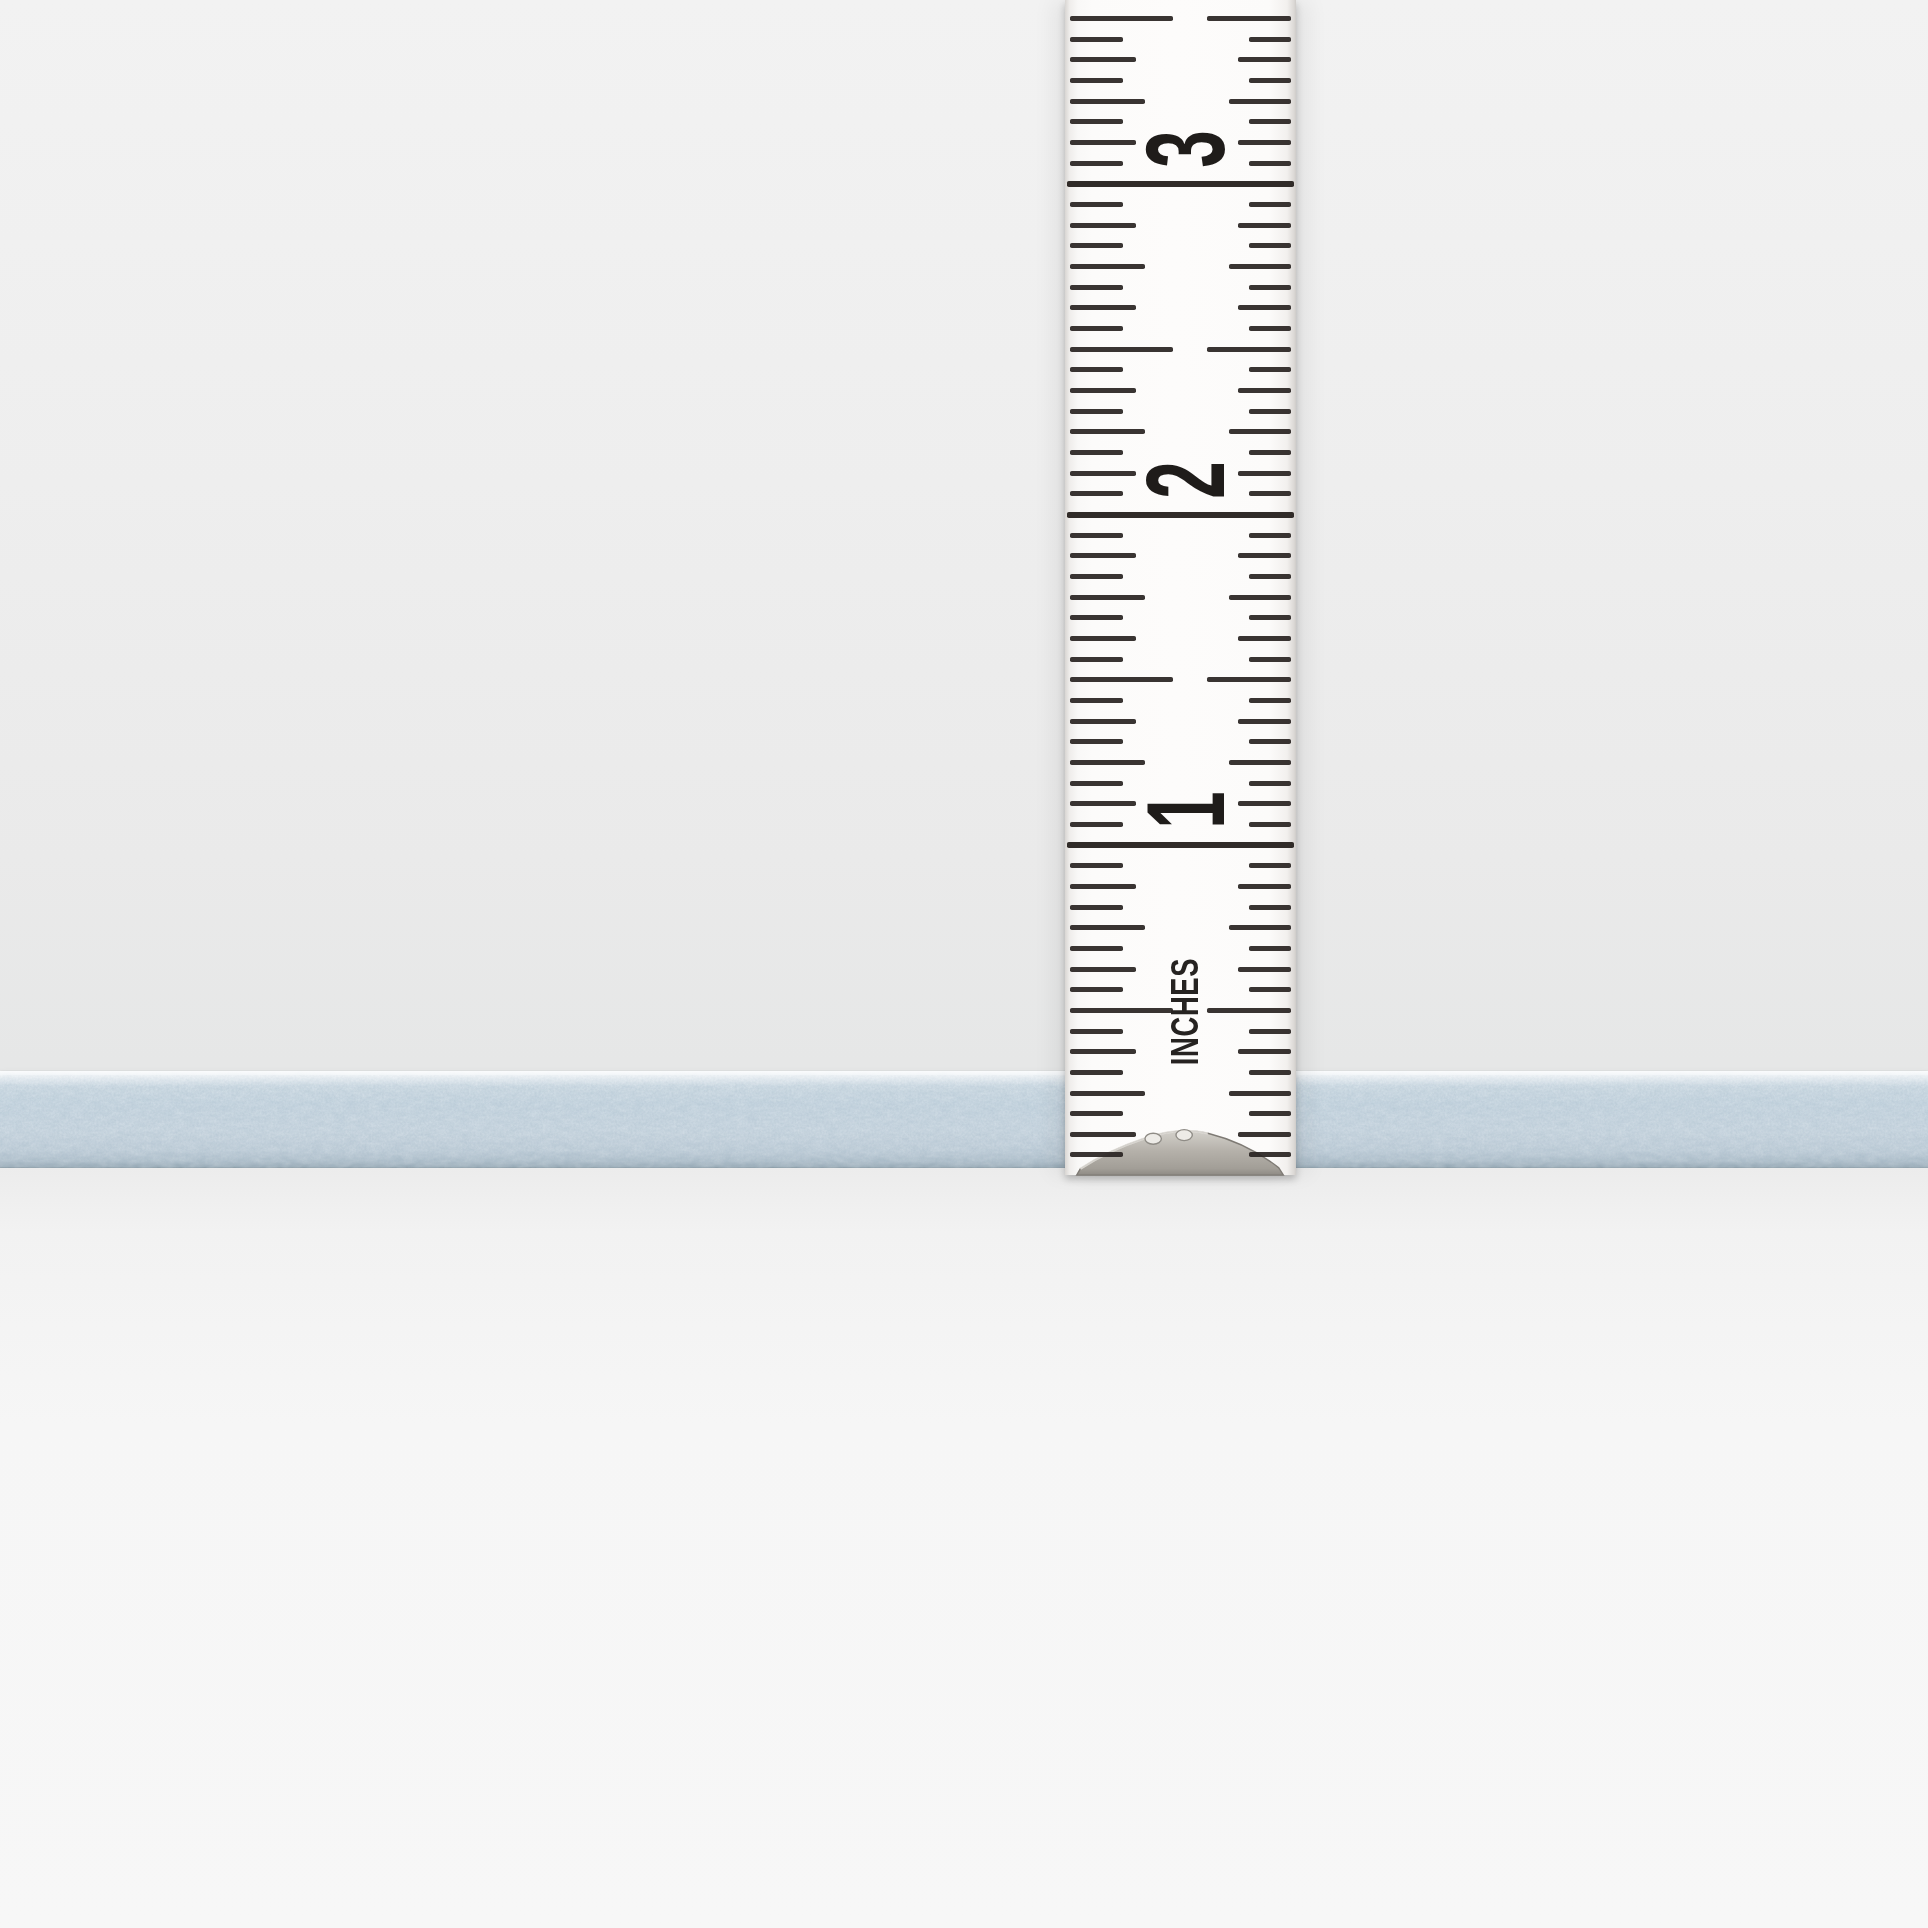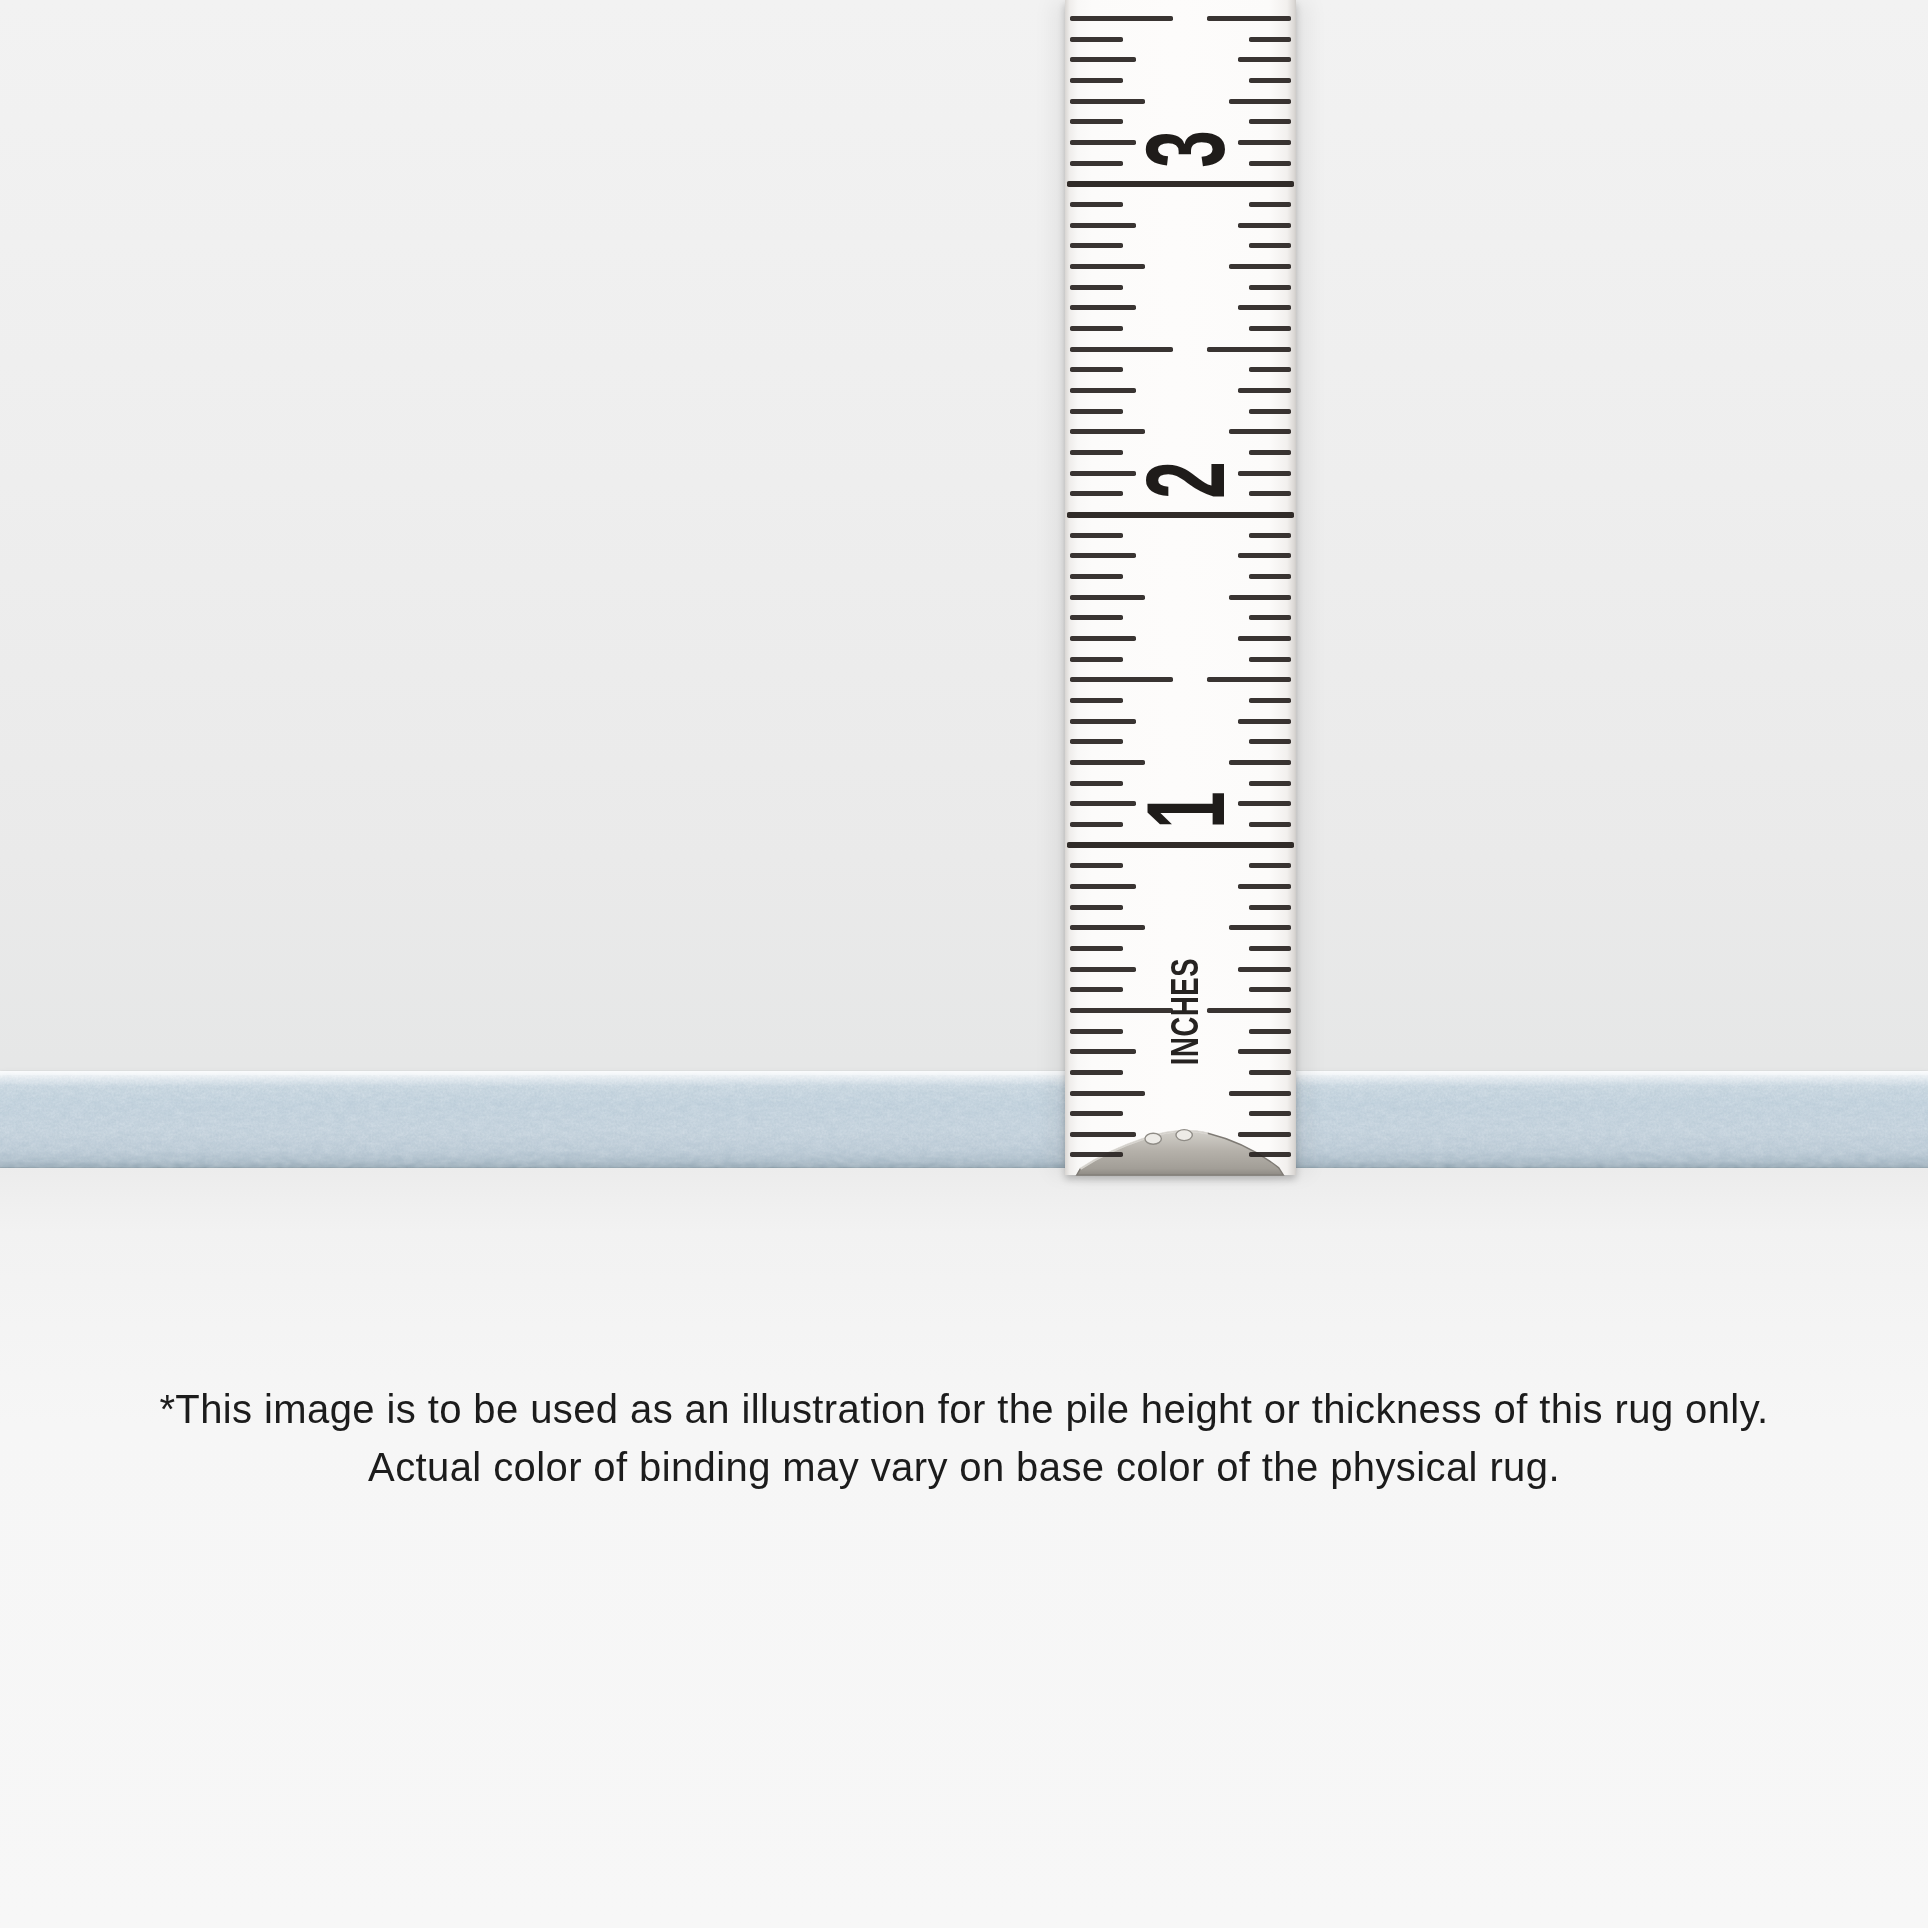--- a/index.html
+++ b/index.html
@@ -242,19 +242,15 @@
       <div class="tick left" style="top: 78px; width: 53px;"></div>
       <div class="tick right" style="top: 78px; width: 42px;"></div>
       <div class="tick left" style="top: 57px; width: 66px;"></div>
       <div class="tick right" style="top: 57px; width: 53px;"></div>
       <div class="tick left" style="top: 37px; width: 53px;"></div>
       <div class="tick right" style="top: 37px; width: 42px;"></div>
       <div class="tick left" style="top: 16px; width: 103px;"></div>
       <div class="tick right" style="top: 16px; width: 84px;"></div>
     </div>
 
-  <div class="caption">
-    <div>*This image is to be used as an illustration for the pile height or thickness of this rug only.</div>
-    <div>Actual color of binding may vary on base color of the physical rug.</div>
-  </div>
 
 </div>
 
 
 </body></html>

